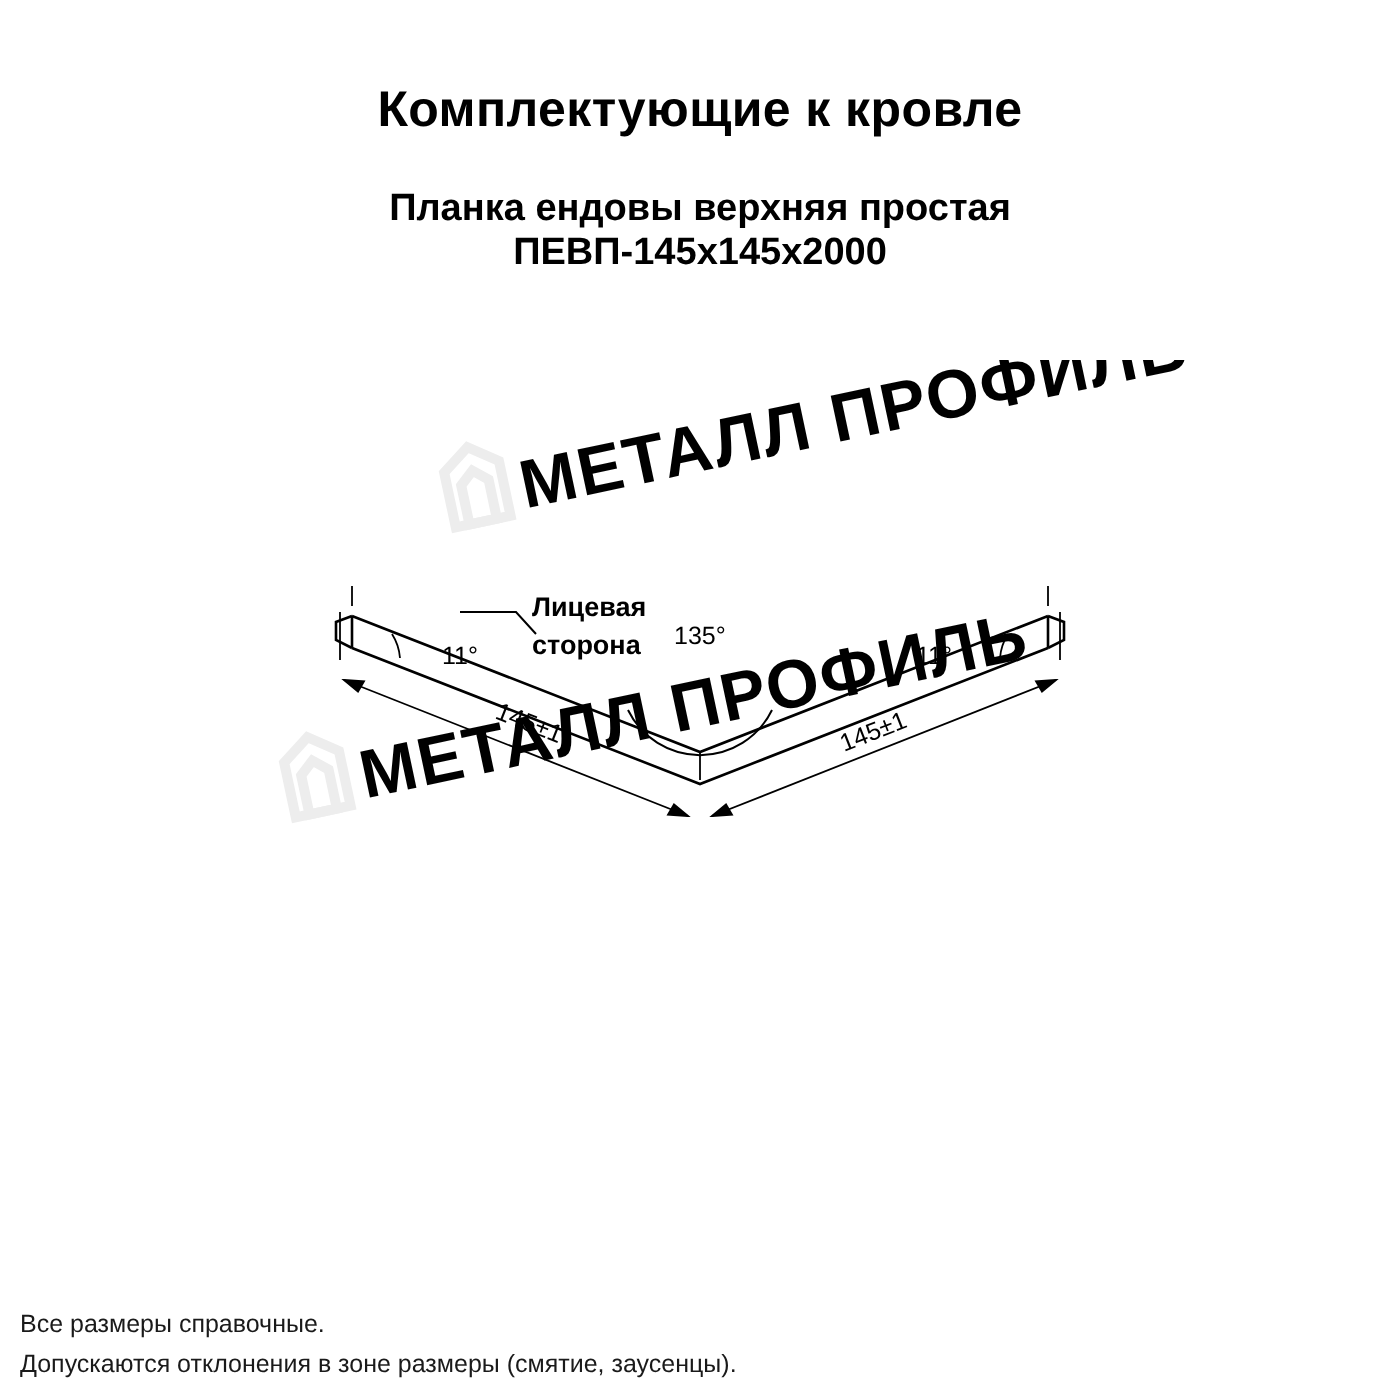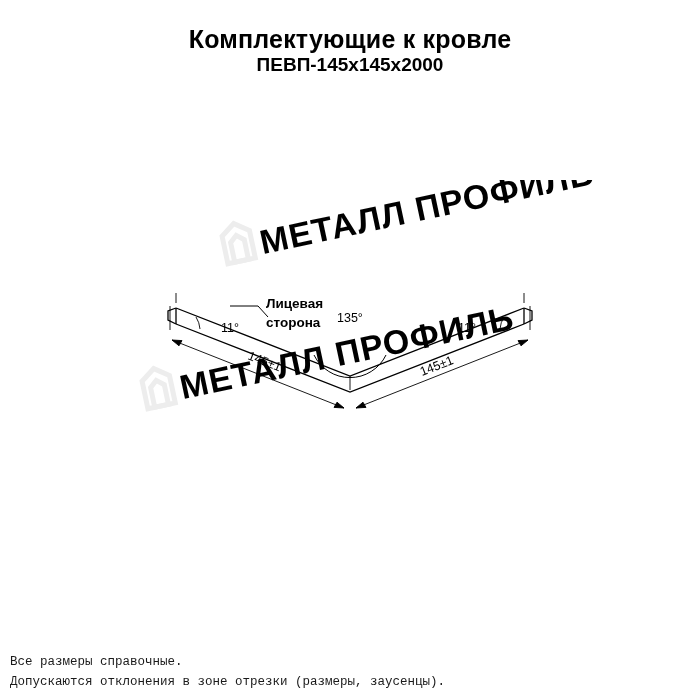--- a/index.html
+++ b/index.html
@@ -14,21 +14,21 @@
     color: #1a1a1a;
     position: relative;
     overflow: hidden;
   }
   .page {
     position: absolute;
     inset: 0;
   }
   .header {
     position: absolute;
-    top: 0;
+    top: 16px;
     left: 0;
     right: 0;
     text-align: center;
   }
   .title-main {
     font-size: 25px;
     font-weight: bold;
     letter-spacing: 0.2px;
     margin-top: 25px;
     color: #000;
@@ -63,34 +63,34 @@
   .footer {
     position: absolute;
     left: 10px;
     bottom: 8px;
     font-size: 12.5px;
     line-height: 1.55;
     color: #1a1a1a;
   }
   .footnote-line {
     white-space: nowrap;
-    font-family: Liberation Mono, monospace;
   }
   svg text {
     font-family: "Liberation Sans", sans-serif;
     fill: #000;
   }
 </style>
 </head>
 <body>
 
 <div class="page">
 
   <div class="header">
     <div class="title-main">Комплектующие к кровле</div>
+    <div class="title-sub">Планка ендовы верхняя простая</div>
     <div class="title-code">ПЕВП-145x145x2000</div>
   </div>
 
   <div class="watermark-layer">
     <svg width="700" height="320" viewBox="0 0 700 320" xmlns="http://www.w3.org/2000/svg">
       <g opacity="1">
         <g transform="translate(225,70) rotate(-12)">
           <g fill="none" stroke="#ededed" stroke-width="5">
             <path d="M0 14 L0 -14 L14 -24 L28 -14 L28 14 Z"></path>
             <path d="M7 14 L7 -6 L14 -12 L21 -6 L21 14 Z"></path>
@@ -167,16 +167,16 @@
       <g fill="none" stroke="#000" stroke-width="1">
         <path d="M268 137 L258 126 L230 126"></path>
       </g>
       <text x="266" y="128" font-size="13.5" font-weight="bold">Лицевая</text>
       <text x="266" y="147" font-size="13.5" font-weight="bold">сторона</text>
     </svg>
   </div>
 
   <div class="footer">
     <div class="footnote-line">Все размеры справочные.</div>
-    <div class="footnote-line">Допускаются отклонения в зоне отрезки (размеры, заусенцы).</div>
+    <div class="footnote-line">Допускаются отклонения в зоне размеры (смятие, заусенцы).</div>
   </div>
 
 </div>
 
 </body></html>

